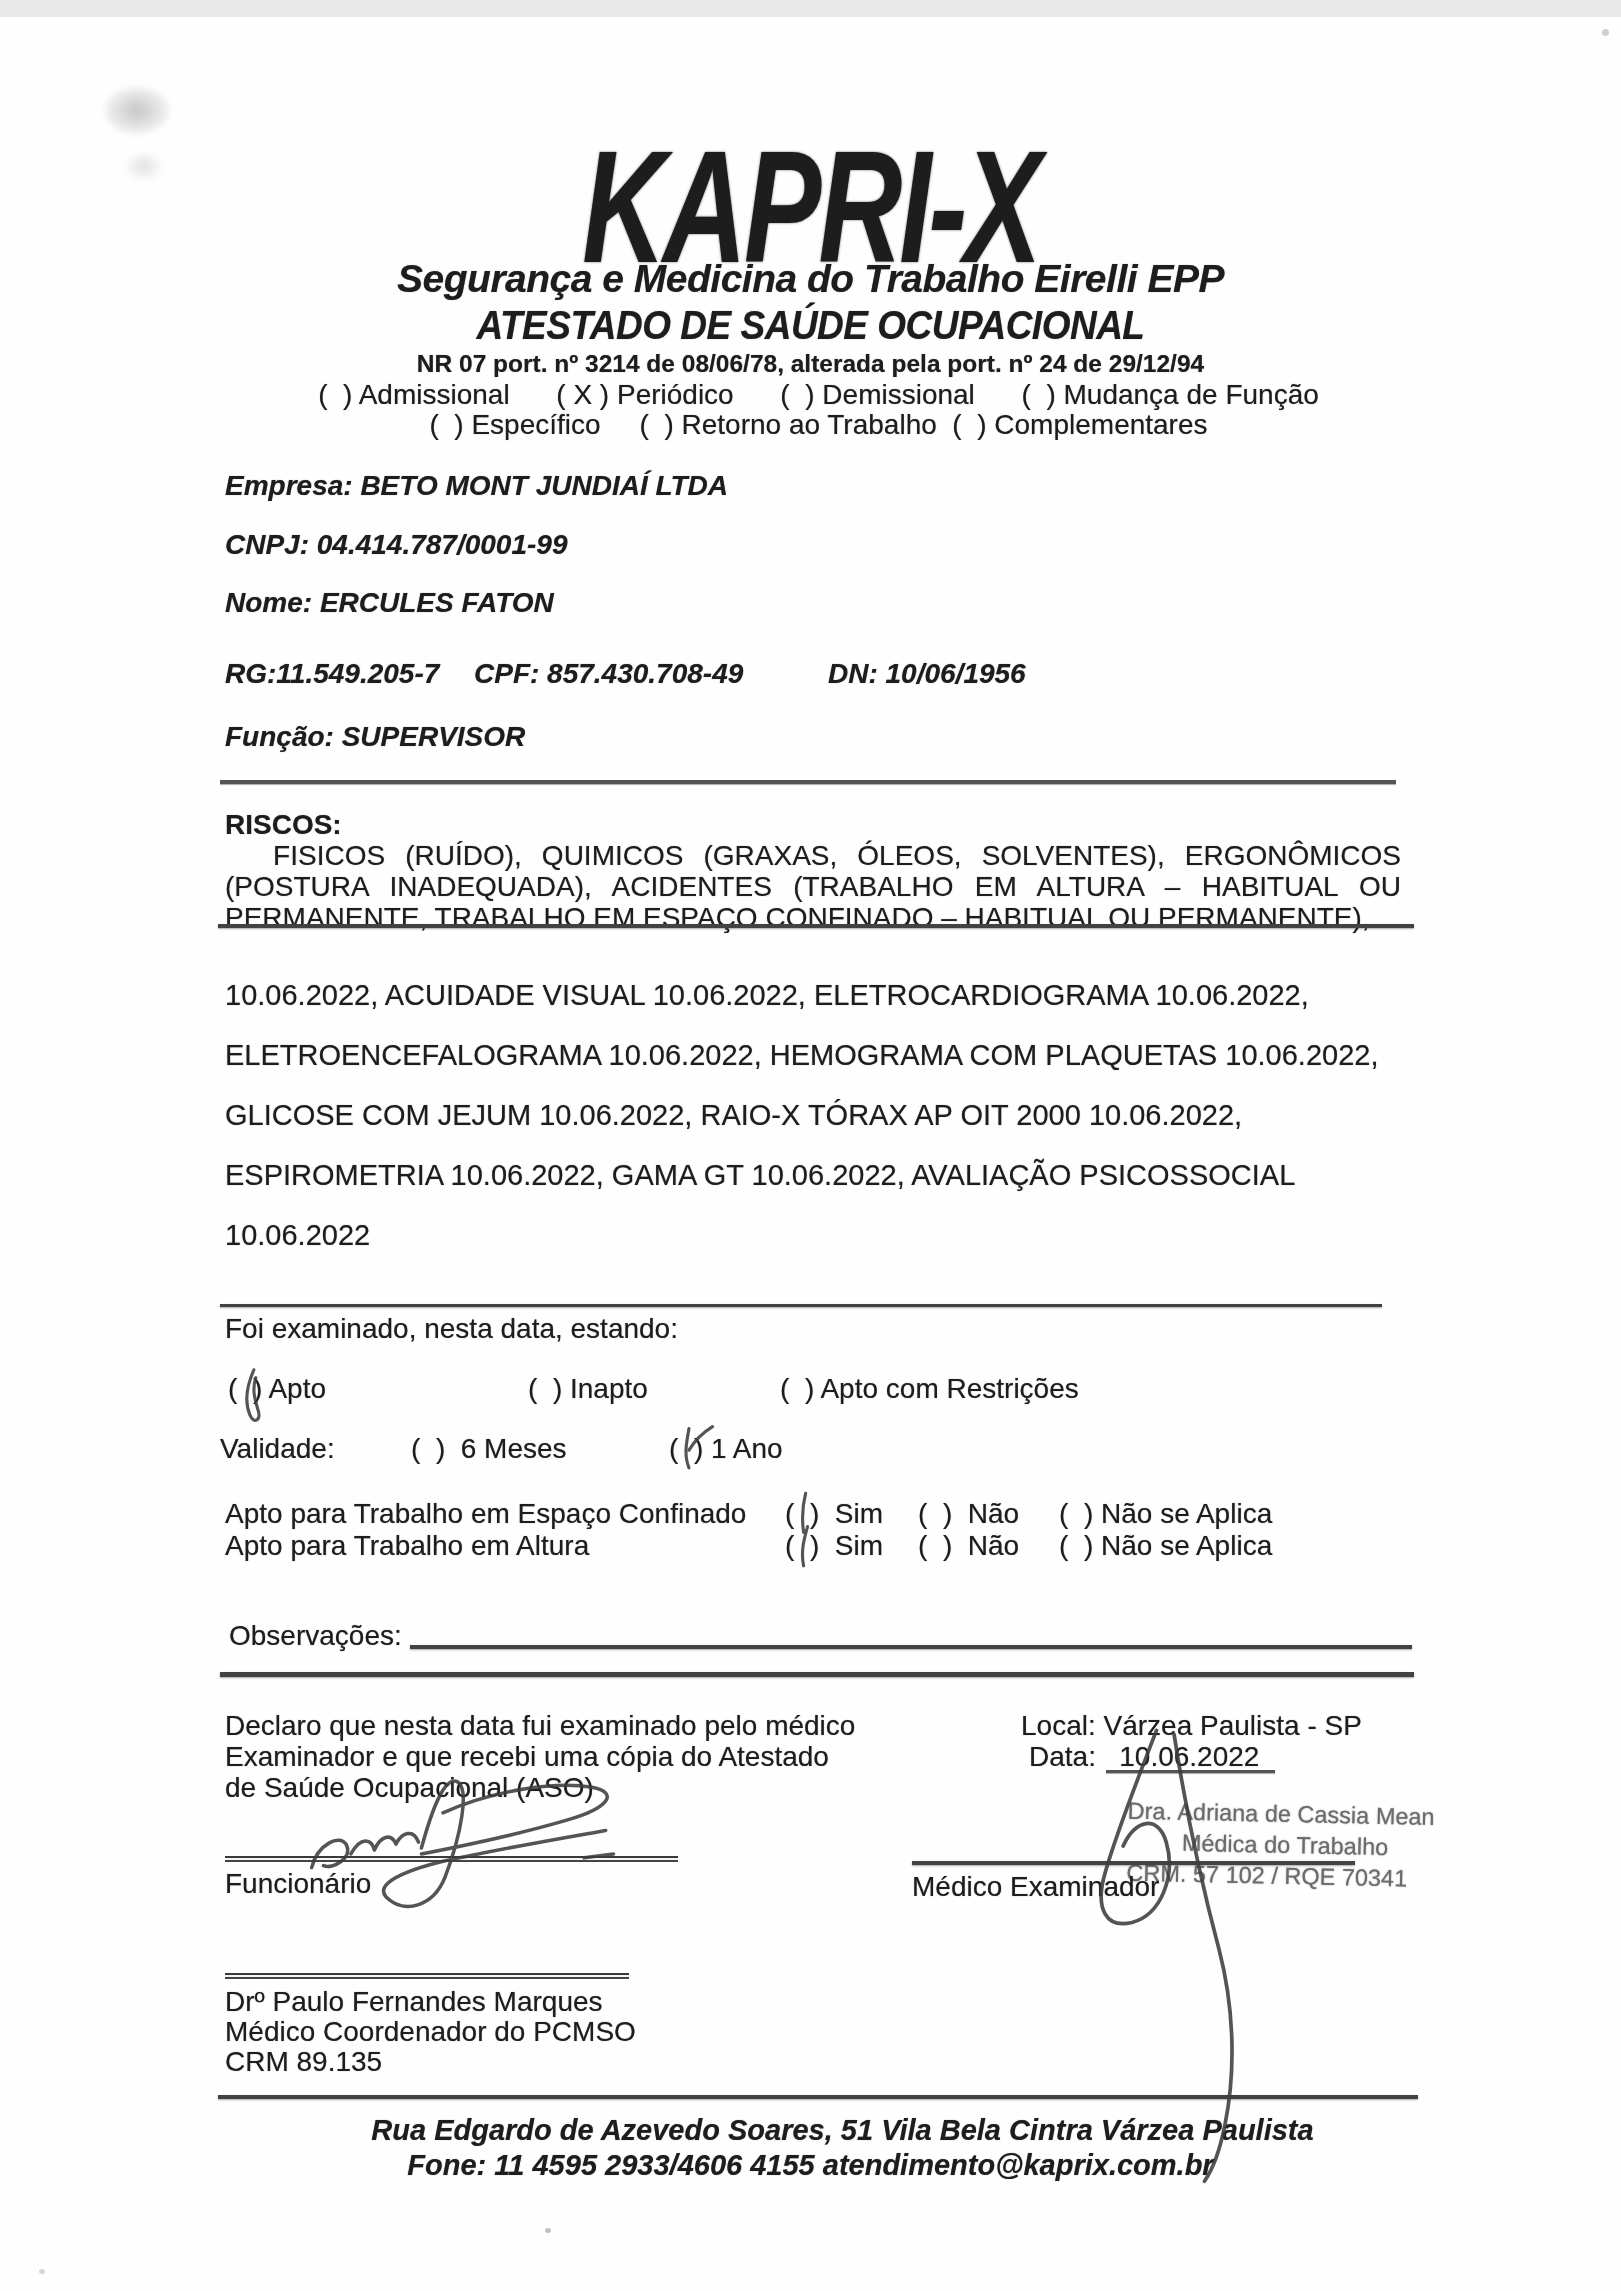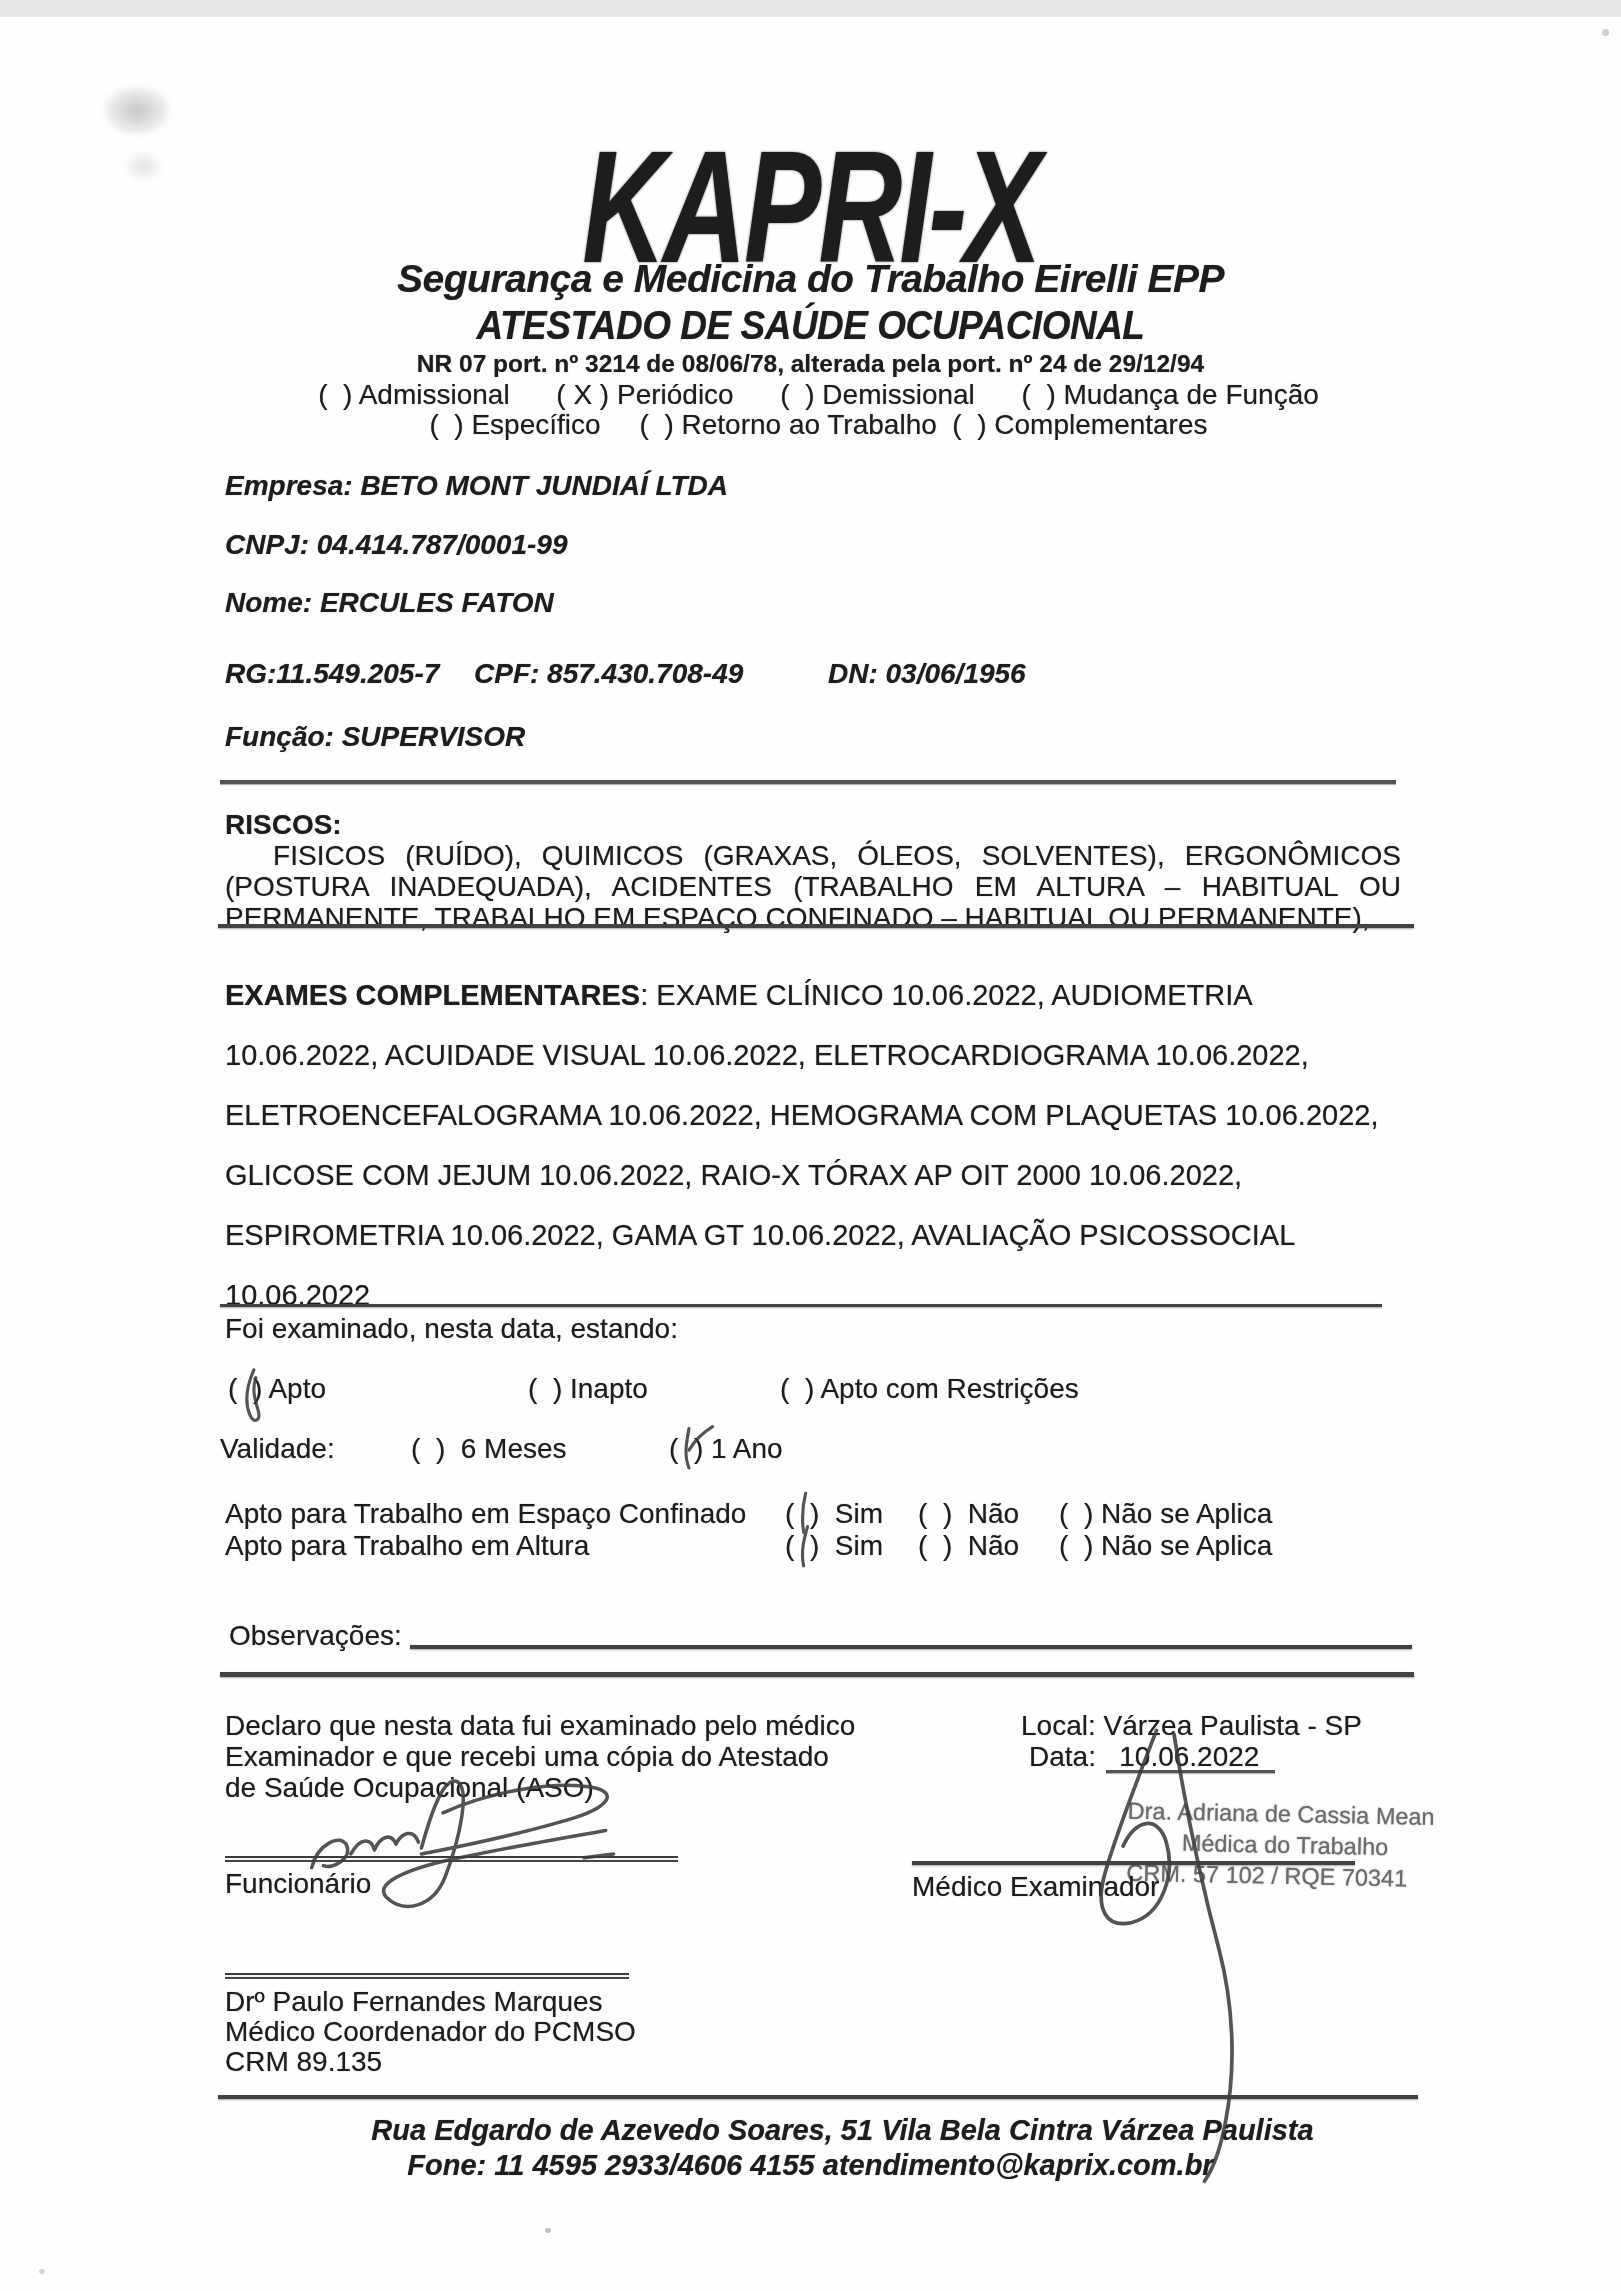--- a/index.html
+++ b/index.html
@@ -68,35 +68,34 @@
   <div class="abs t center bi doctitle">ATESTADO DE SAÚDE OCUPACIONAL</div>
   <div class="abs t center regulation">NR 07 port. nº 3214 de 08/06/78, alterada pela port. nº 24 de 29/12/94</div>
   <div class="abs t center pre typesrow1">(  ) Admissional      ( X ) Periódico      (  ) Demissional      (  ) Mudança de Função</div>
   <div class="abs t center pre typesrow2">(  ) Específico     (  ) Retorno ao Trabalho  (  ) Complementares</div>
 
   <div class="abs t bi" style="left:225px;top:455px;">Empresa: BETO MONT JUNDIAÍ LTDA</div>
   <div class="abs t bi" style="left:225px;top:514px;">CNPJ: 04.414.787/0001-99</div>
   <div class="abs t bi" style="left:225px;top:572px;">Nome: ERCULES FATON</div>
   <div class="abs t bi" style="left:225px;top:643px;">RG:11.549.205-7</div>
   <div class="abs t bi" style="left:474px;top:643px;">CPF: 857.430.708-49</div>
-  <div class="abs t bi" style="left:828px;top:643px;">DN: 03/06/1956</div>
+  <div class="abs t bi" style="left:828px;top:643px;">DN: 10/06/1956</div>
   <div class="abs t bi" style="left:225px;top:706px;">Função: SUPERVISOR</div>
 
   <div class="abs rule soft" style="left:220px;top:763px;width:1176px;height:3.9px;"></div>
 
   <div class="abs riscos">
     <div class="line"><span class="b">RISCOS:</span><span class="pre">  FISICOS (RUÍDO), QUIMICOS (GRAXAS, ÓLEOS, SOLVENTES), ERGONÔMICOS</span></div>
     <div class="line">(POSTURA INADEQUADA), ACIDENTES (TRABALHO EM ALTURA – HABITUAL OU</div>
     <div class="line last">PERMANENTE, TRABALHO EM ESPAÇO CONFINADO – HABITUAL OU PERMANENTE),</div>
   </div>
 
   <div class="abs rule" style="left:218px;top:907px;width:1196px;height:4.4px;"></div>
 
   <div class="abs t exames">
-    <div><span class="b">EXAMES COMPLEMENTARES</span><span>: EXAME CLÍNICO 10.06.2022, AUDIOMETRIA</span></div>
     <div>10.06.2022, ACUIDADE VISUAL 10.06.2022, ELETROCARDIOGRAMA 10.06.2022,</div>
     <div>ELETROENCEFALOGRAMA 10.06.2022, HEMOGRAMA COM PLAQUETAS 10.06.2022,</div>
     <div>GLICOSE COM JEJUM 10.06.2022, RAIO-X TÓRAX AP OIT 2000 10.06.2022,</div>
     <div>ESPIROMETRIA 10.06.2022, GAMA GT 10.06.2022, AVALIAÇÃO PSICOSSOCIAL</div>
     <div>10.06.2022</div>
   </div>
 
   <div class="abs rule" style="left:220px;top:1287px;width:1162px;height:3.4px;"></div>
 
   <div class="abs t" style="left:225px;top:1298px;">Foi examinado, nesta data, estando:</div>

